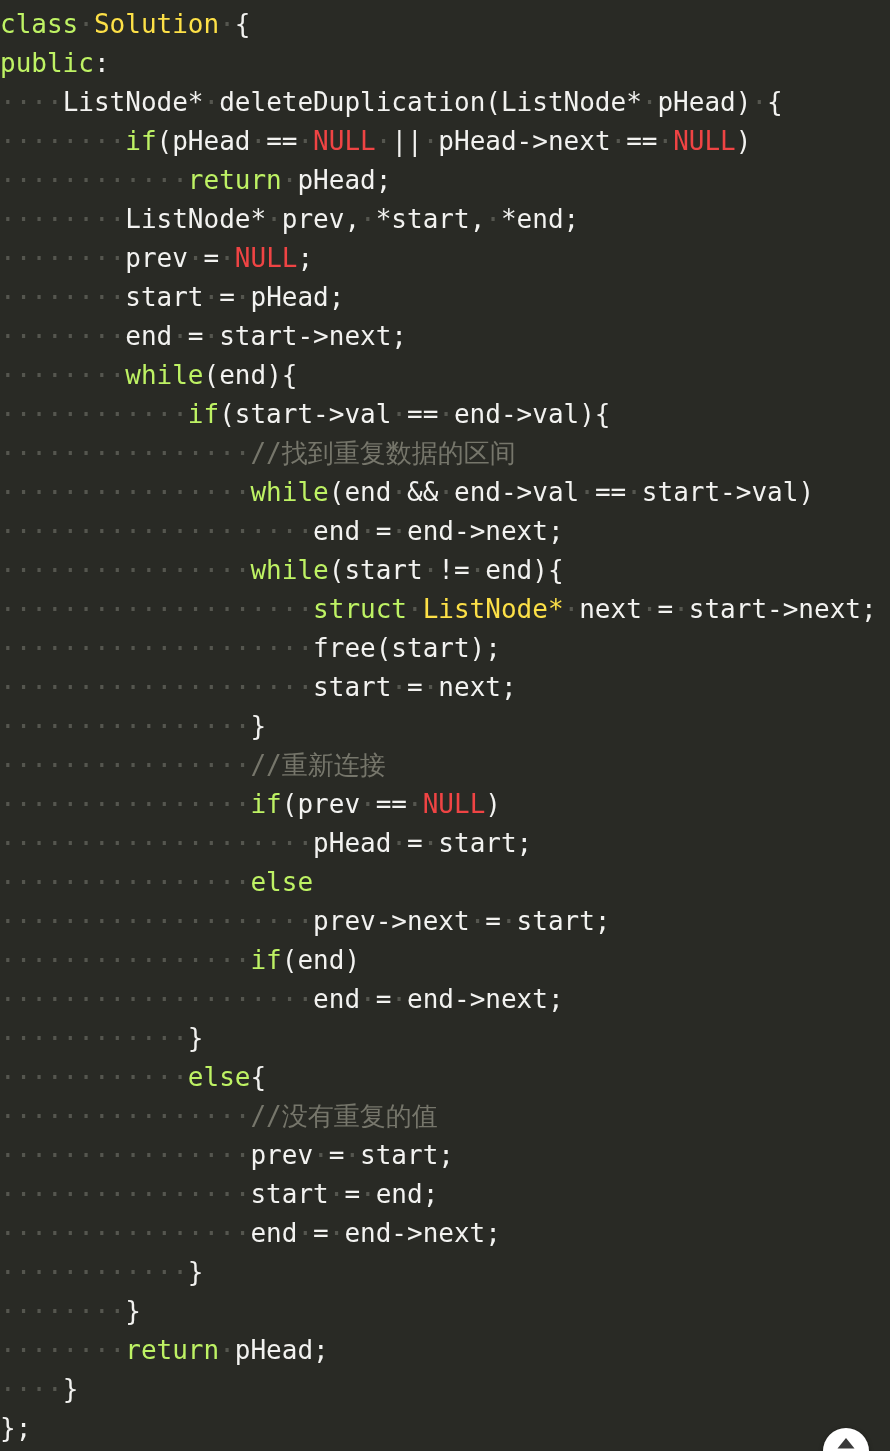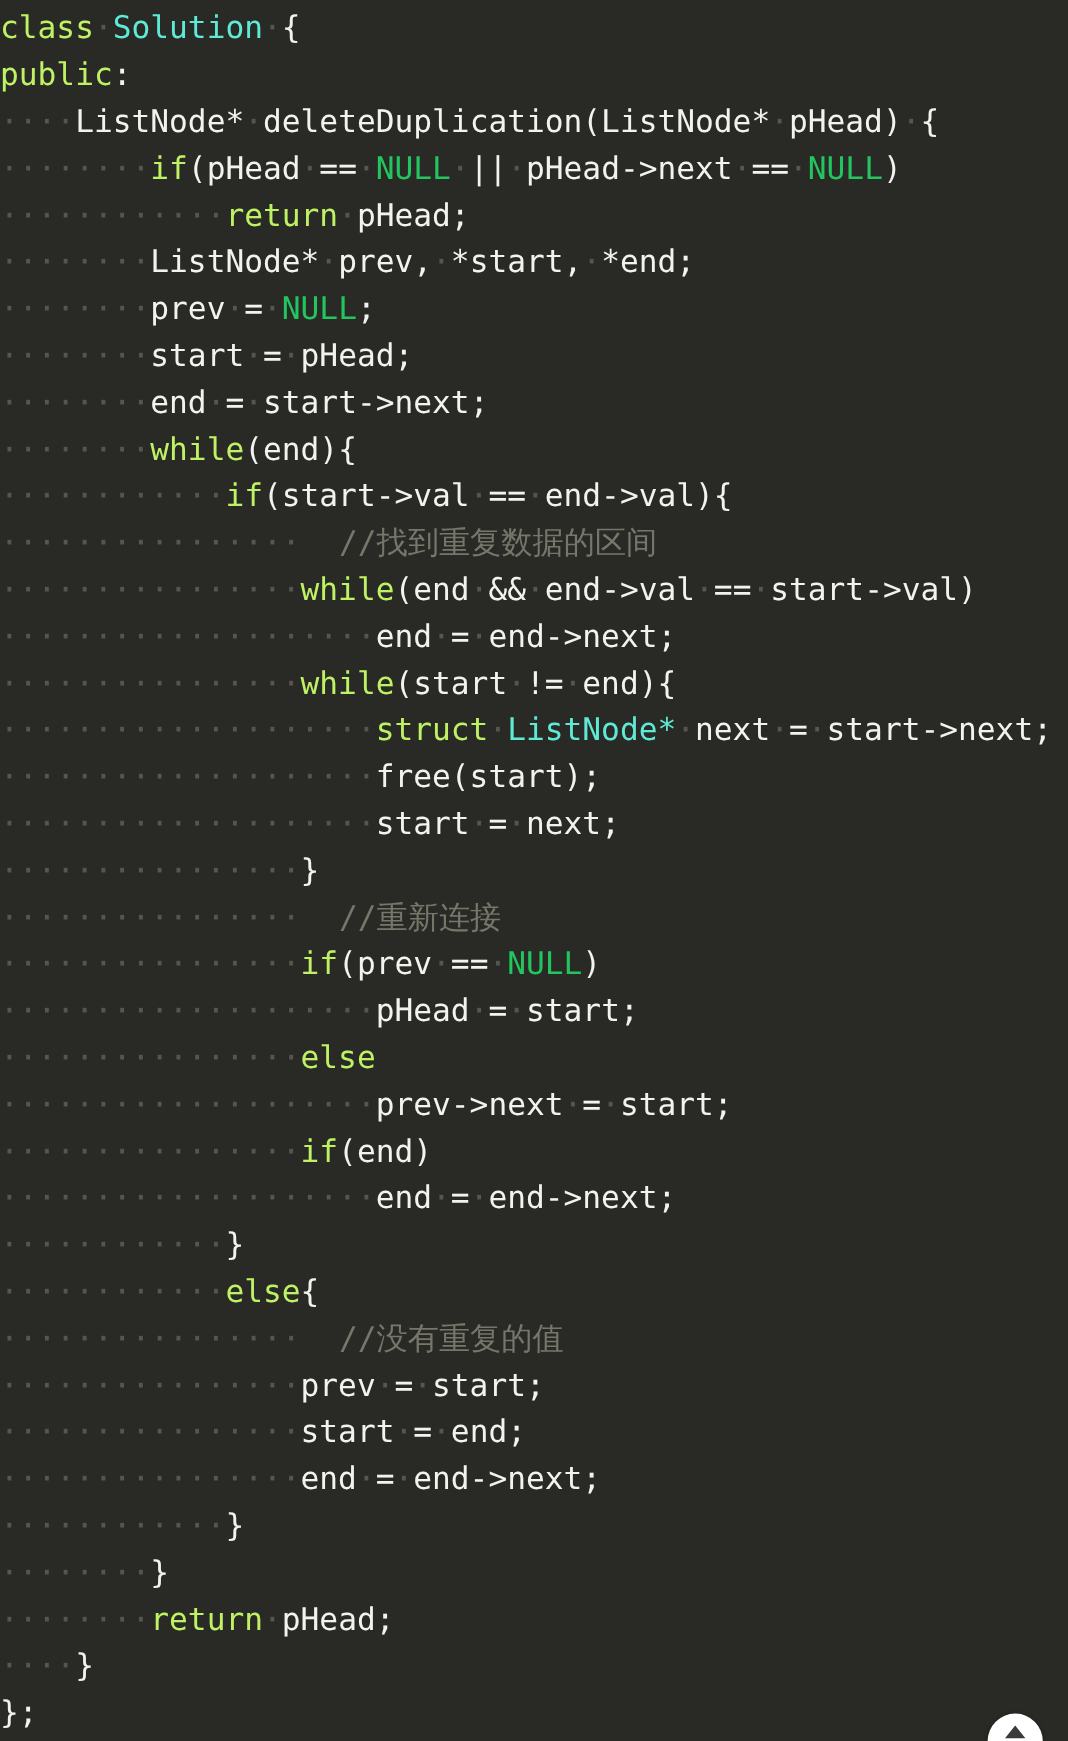--- a/index.html
+++ b/index.html
@@ -38,23 +38,23 @@
   }
 
   .ln {
     display: block;
     height: 39px;
     white-space: pre;
   }
 
   
   .kw   { color: #bef264; }   
-  .typ  { color: #5eead4; }   
-  .cst  { color: #22c55e; }   
-  .cmt  { color: #76766B; margin-left: 32px; }   
+  .typ  { color: #fde047; }   
+  .cst  { color: #ef4444; }   
+  .cmt  { color: #76766B; }   
   .pln  { color: #F2F2F0; }   
   .ws   { color: #55564F; }   
 
   
   #scroll-top-button {
     position: absolute;
     left: 823px;
     top: 1428px;
     width: 46px;
     height: 46px;

